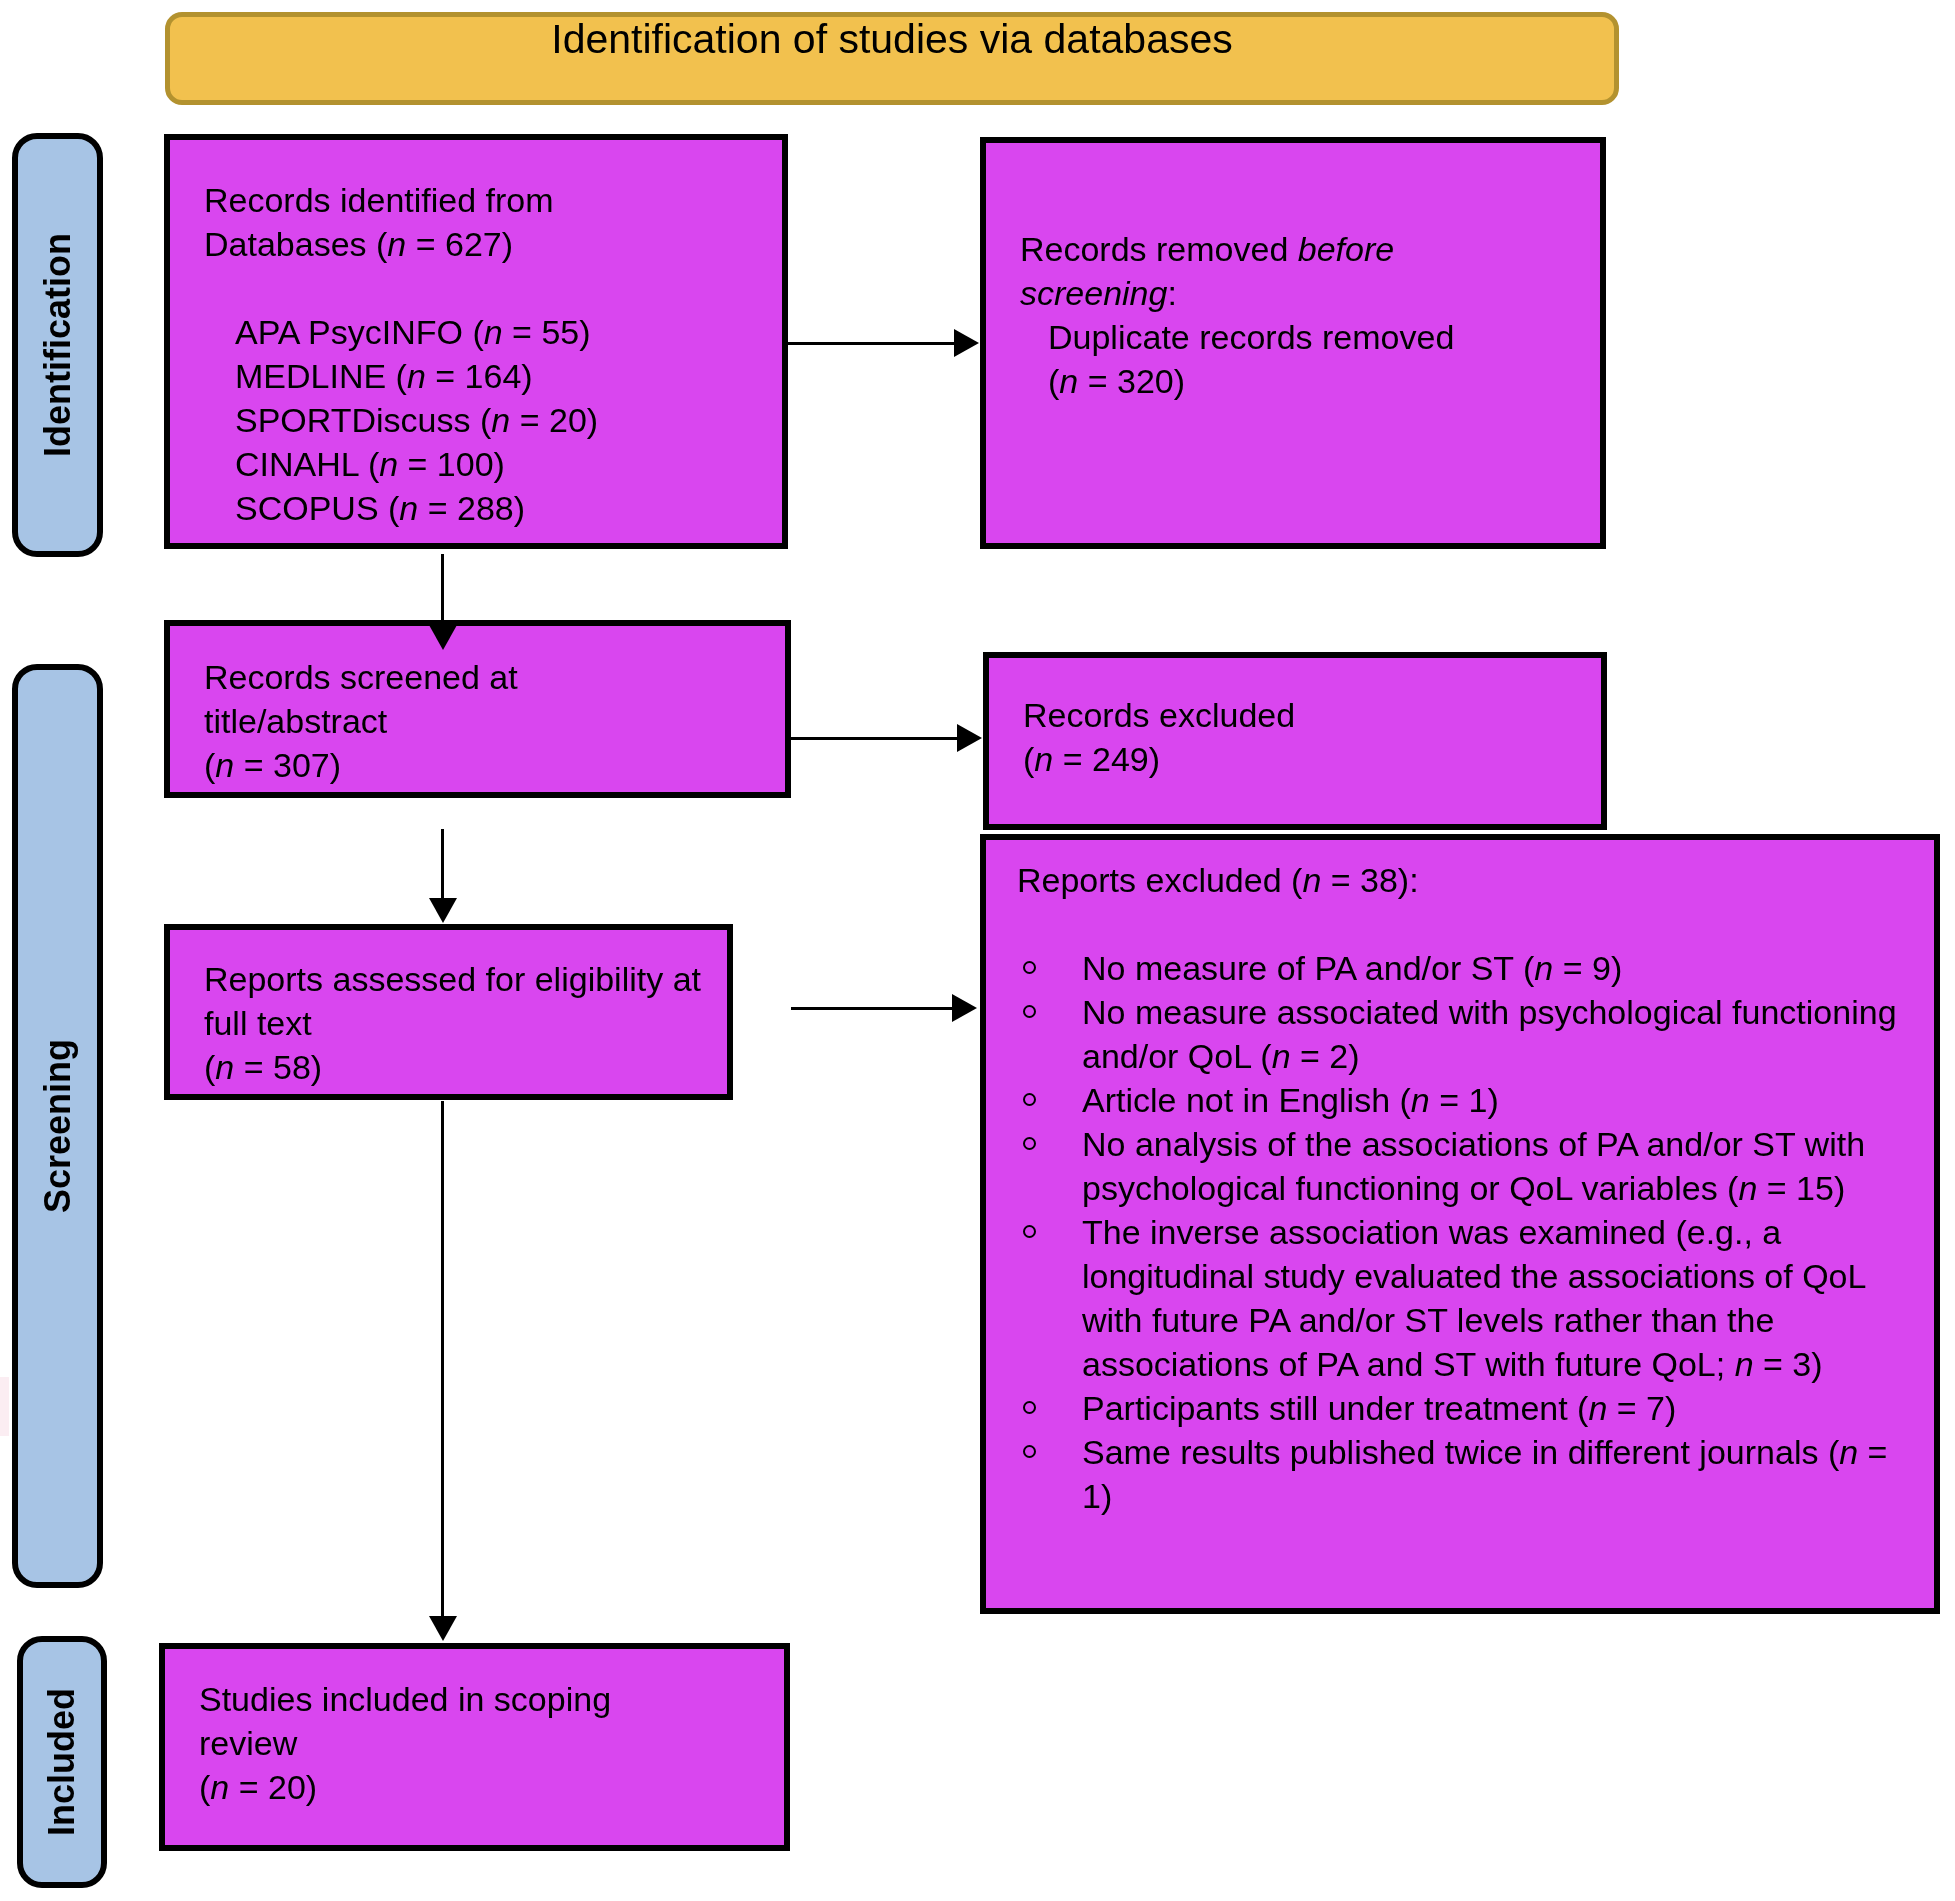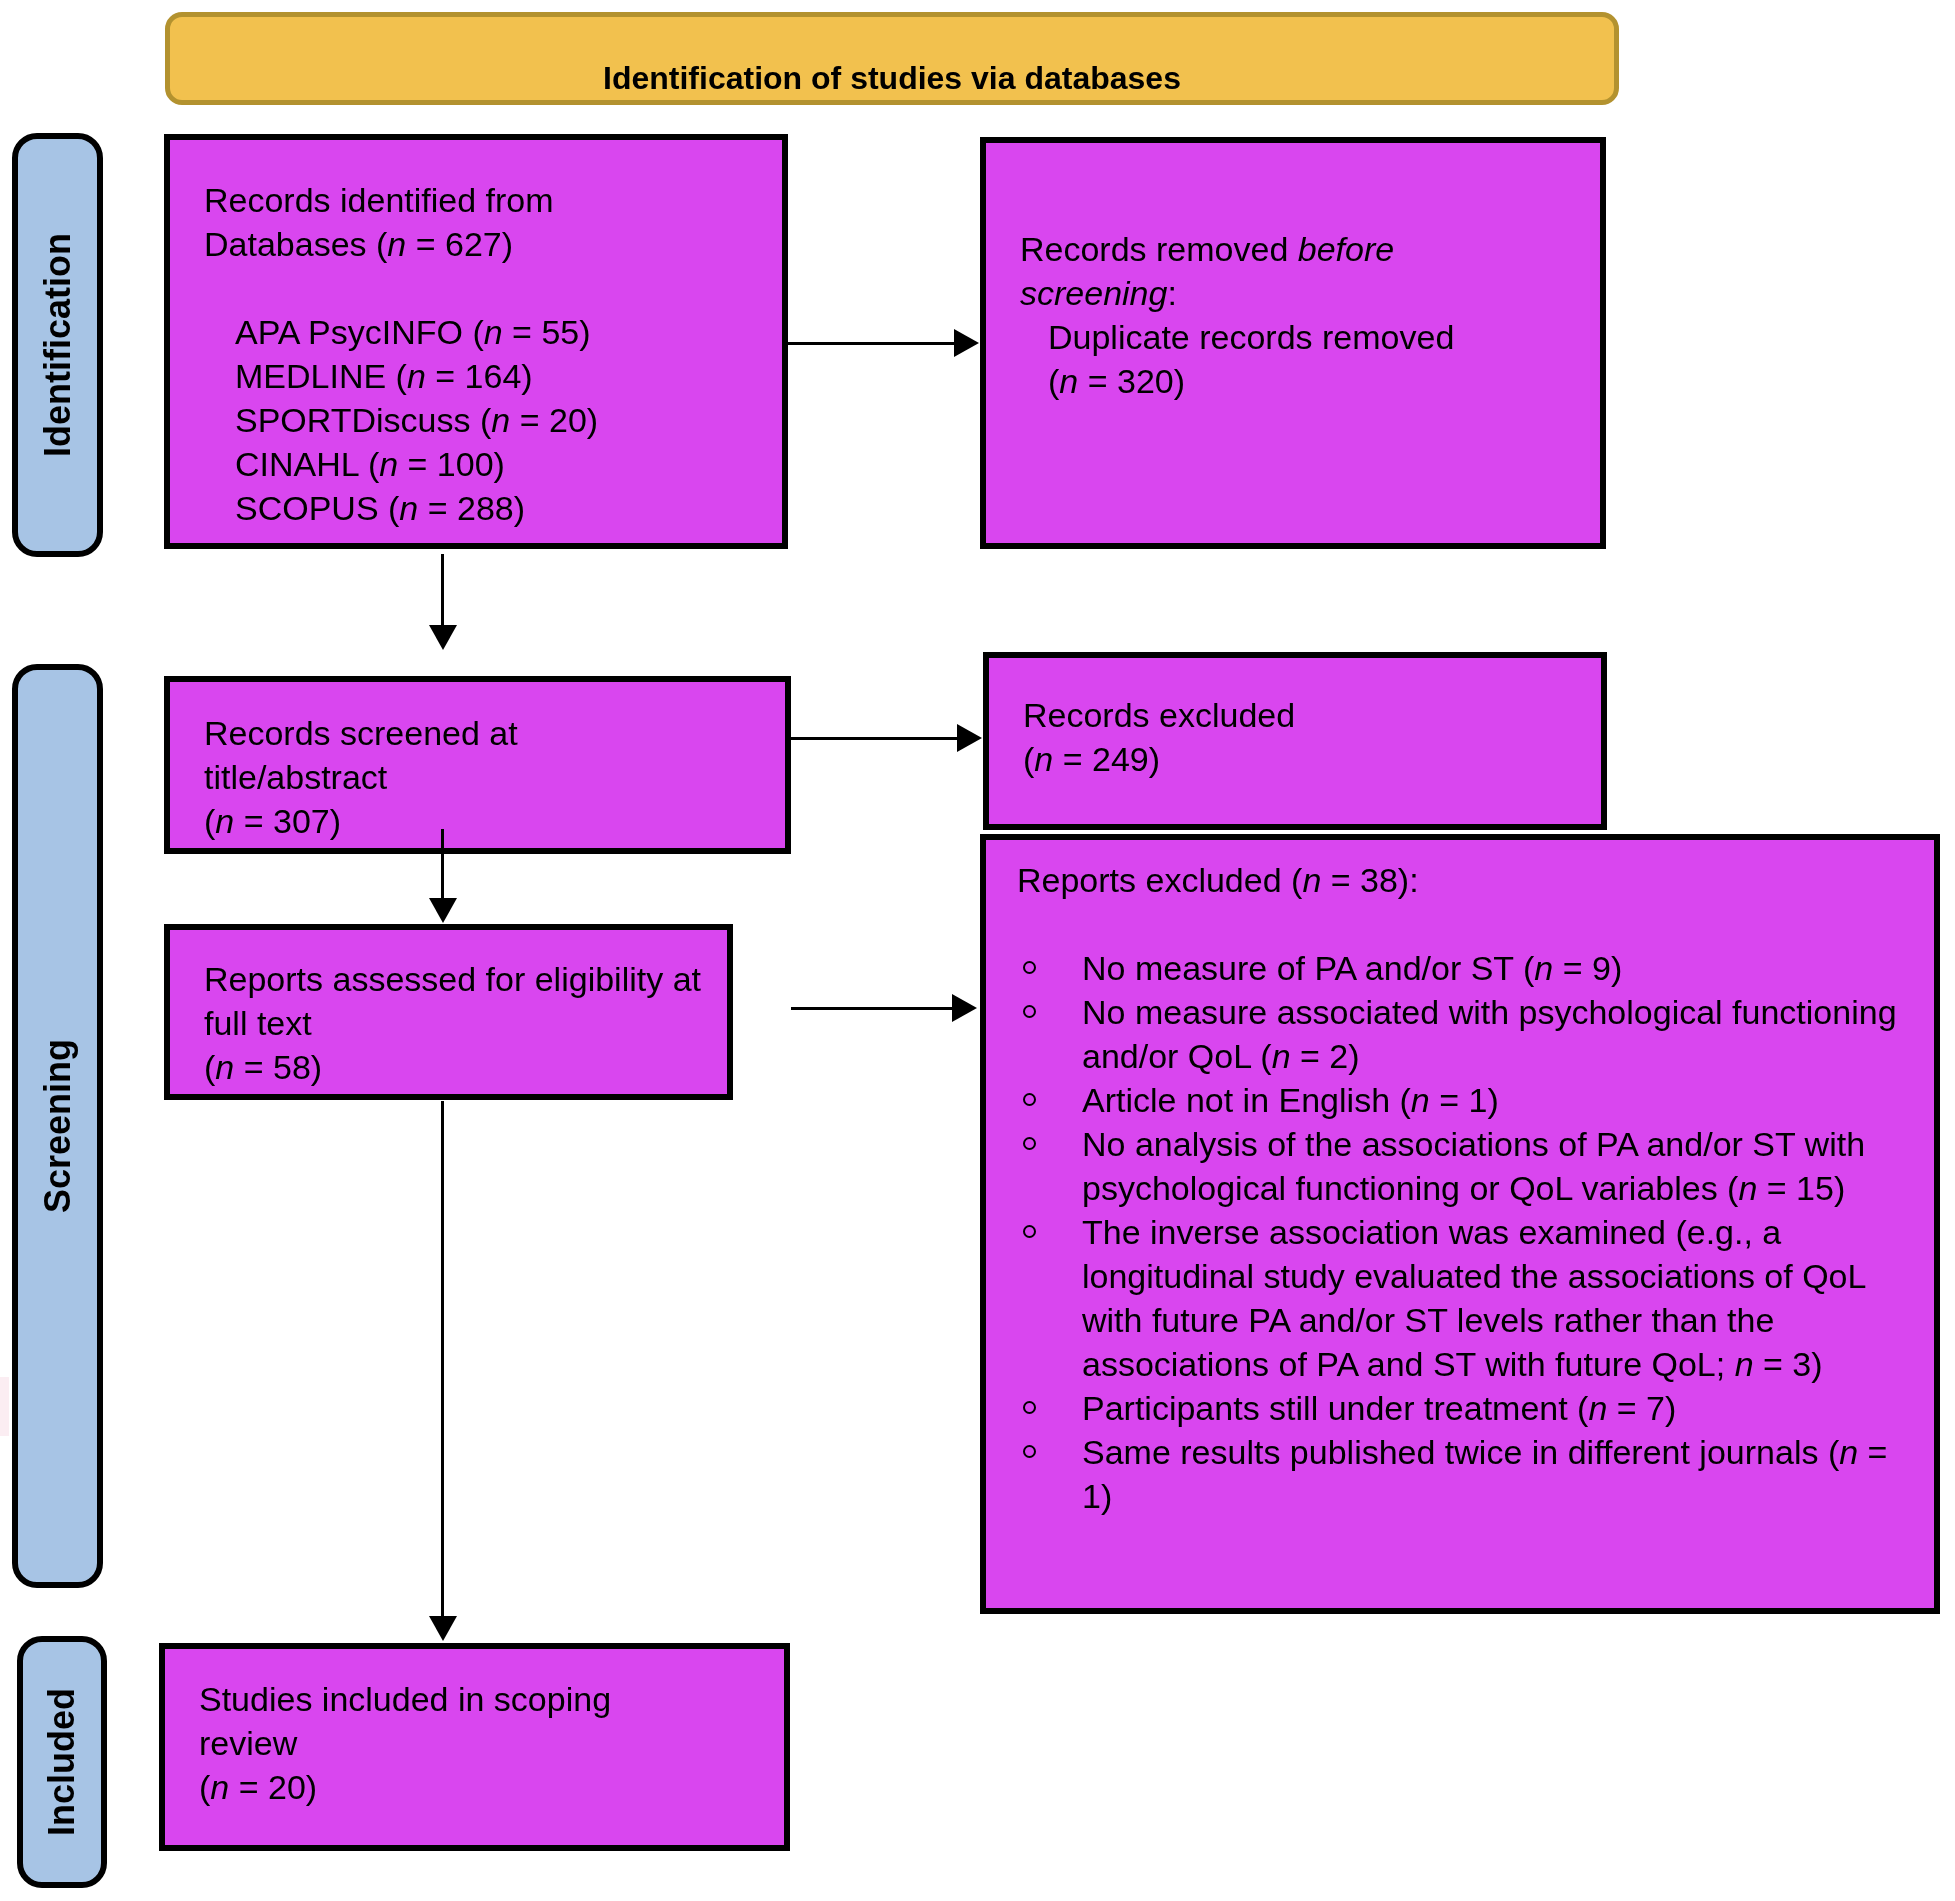--- a/index.html
+++ b/index.html
@@ -3,39 +3,39 @@
 <meta charset="utf-8">
 <style>
   * { box-sizing: border-box; margin: 0; padding: 0; }
   body { background: #ffffff; font-family: "Liberation Sans", sans-serif; color: #000; }
   .canvas { position: relative; width: 1955px; height: 1902px; background: #fff; overflow: hidden;
             font-size: 34px; line-height: 44px; }
 
   
   .banner { position: absolute; left: 165px; top: 12.3px; width: 1454px; height: 93px;
             background: #F2C14E; border: 5px solid #B3922F; border-radius: 17px;
-            display: flex; align-items: flex-end; justify-content: center;
-            font-weight: bold; font-size: 32px; }
+            display: flex; align-items: flex-start; justify-content: center;
+            font-weight: normal; font-size: 41px; }
 
   
   .stage { position: absolute; background: #A7C4E5; border: 6.2px solid #000; border-radius: 25px;
            display: flex; align-items: center; justify-content: center; }
   .stage .vtext { writing-mode: vertical-rl; transform: rotate(180deg);
                   font-weight: bold; font-size: 36px; white-space: nowrap; }
   .stage-identification { left: 12.3px; top: 133px; width: 91px; height: 424px; }
   .stage-screening { left: 12.3px; top: 664px; width: 91px; height: 924px; }
   .stage-included { left: 17px; top: 1636px; width: 90px; height: 252px; }
 
   
   .box { position: absolute; background: #d946ef; border: 6.2px solid #000; }
   .b1 { left: 164px;  top: 134px;  width: 624px; height: 415px;  padding: 38px 22.4px 0 34px; }
   .b1 .dbs { margin-left: 31px; margin-top: 44px; }
   .r1 { left: 980px; top: 137px;  width: 626px; height: 412px;  padding: 84px 22.4px 0 34px; }
   .r1 .indent { margin-left: 28px; }
-  .b2 { left: 164px;  top: 676px; width: 627px; height: 178px;  padding: 29px 22.4px 0 34px; }
+  .b2 { left: 164px;  top: 620px; width: 627px; height: 178px;  padding: 29px 22.4px 0 34px; }
   .r2 { left: 983px; top: 652px; width: 624px; height: 178px;  padding: 35px 22.4px 0 34px; }
   .b3 { left: 164px;  top: 924px; width: 569px; height: 176px;  padding: 27px 22.4px 0 34px; }
   .r3 { left: 980px; top: 834px; width: 960px; height: 780px; padding: 18px 20px 0 31px; }
   .b4 { left: 159px;  top: 1643px; width: 631px; height: 208px;  padding: 28px 22.4px 0 34px; }
 
   .r3 ul { list-style: none; margin-top: 44px; }
   .r3 li { position: relative; padding-left: 65px; }
   .r3 li .dot { position: absolute; left: 5.6px; top: 14.6px; width: 13.4px; height: 13.4px;
                 border: 2.2px solid #000; border-radius: 50%; }
 

